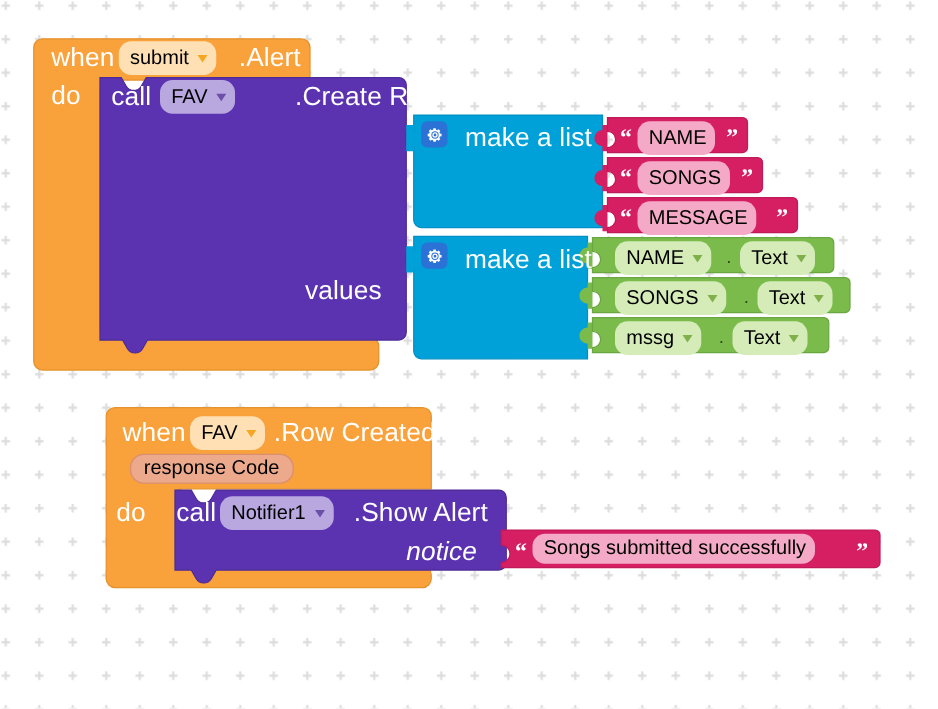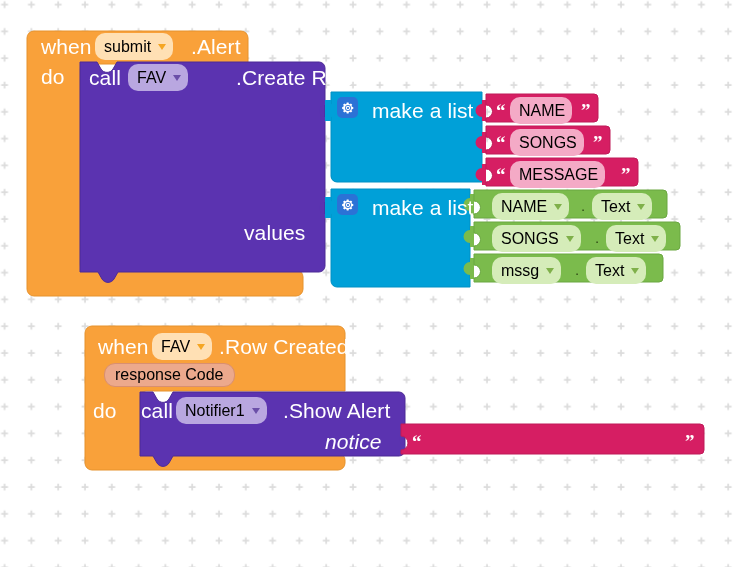--- a/index.html
+++ b/index.html
@@ -410,15 +410,18 @@
   <div class="field call" style="left:176px; top:397px; z-index:20;">
     <span class="txt">Notifier1</span>
     <span class="arrow-h"></span>
   </div>
 
   <div class="lbl" style="left:283px; top:400px; z-index:20;">.Show Alert</div>
 
   <div class="lbl" style="left:325px; top:431px; z-index:20;font-style:italic;">notice</div>
 
   <div class="quote" style="left:412px; top:432px; z-index:20;">“</div>
+  <div class="field str" style="left:426px; top:427px; height:24px; z-index:20;">
+    <span class="txt">Songs submitted successfully</span>
+  </div>
   <div class="quote" style="left:685px; top:432px; z-index:20;">”</div>
 
 </div>
 
 </body></html>

